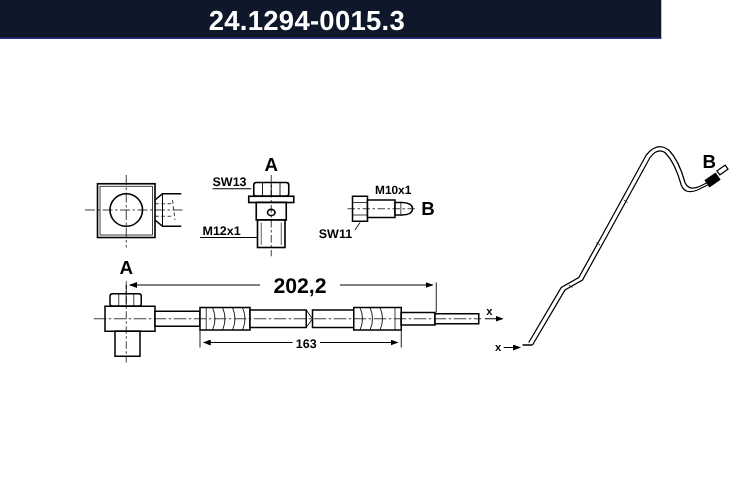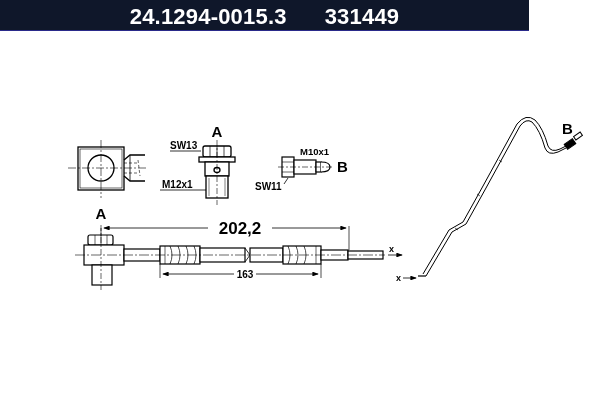--- a/index.html
+++ b/index.html
@@ -9,21 +9,20 @@
   .header .gap { width:38px; }
   svg.drawing { position:absolute; left:0; top:31px; }
   .lbl { font-family:"Liberation Sans", sans-serif; font-weight:bold; fill:#000; }
 </style>
 </head>
 <body>
 
 <div class="header">
   <span class="pn">24.1294-0015.3</span>
   <span class="gap"></span>
-  <span class="pn">331449</span>
 </div>
 
 <svg class="drawing" width="600" height="369" viewBox="0 31 600 369" xmlns="http://www.w3.org/2000/svg">
   <defs>
     <marker id="arr" markerWidth="8" markerHeight="6" refX="7" refY="3" orient="auto">
       <path d="M0,0 L8,3 L0,6 Z" fill="#000"></path>
     </marker>
     <marker id="arrS" markerWidth="8" markerHeight="6" refX="1" refY="3" orient="auto">
       <path d="M8,0 L0,3 L8,6 Z" fill="#000"></path>
     </marker>

